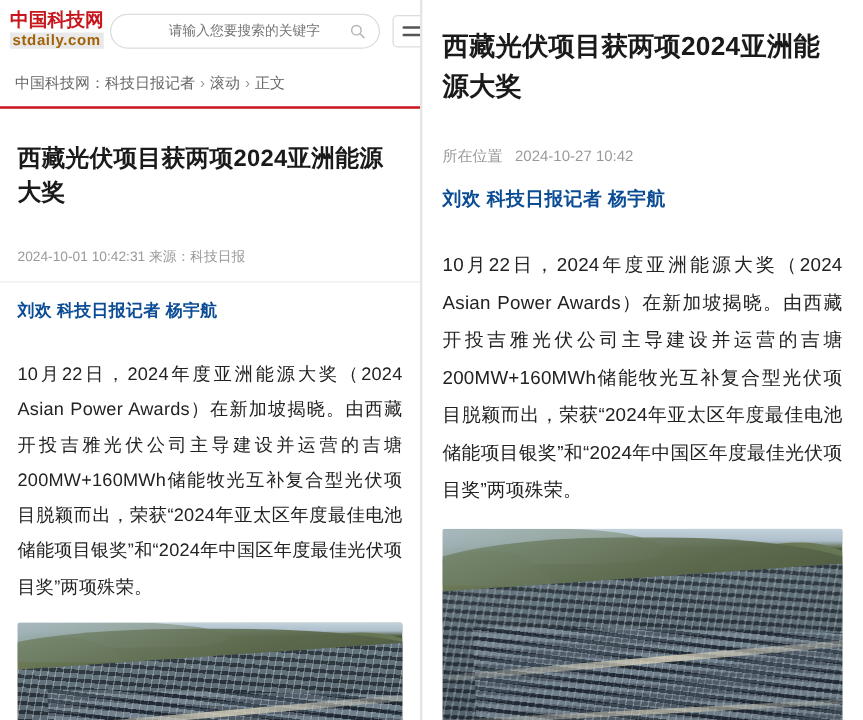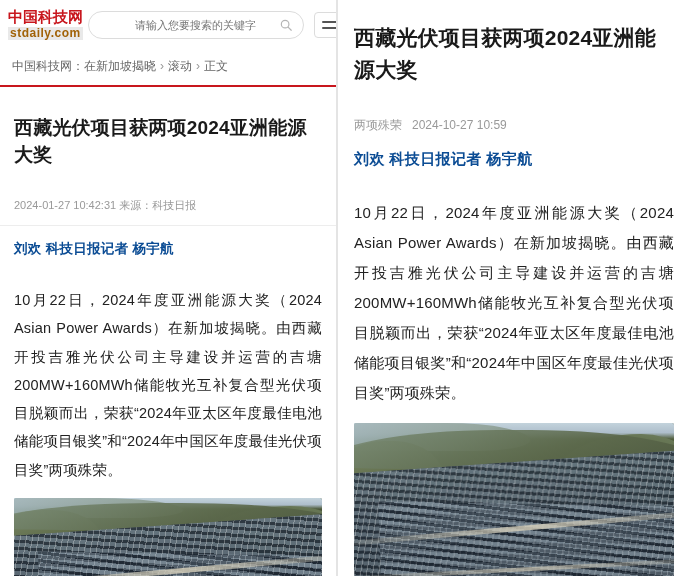--- a/index.html
+++ b/index.html
@@ -323,26 +323,26 @@
         </svg>
       </div>
 
       <div class="menu-btn">
         <i></i>
         <i></i>
       </div>
     </div>
 
     <div class="breadcrumb">
-      <span>中国科技网：</span><a class="crumb-link" href="#">在新加坡揭晓</a><span class="sep">›</span><a class="crumb-link" href="#">滚动</a><span class="sep">›</span><span>正文</span>
+      <span>中国科技网：</span><a class="crumb-link" href="#">科技日报记者</a><span class="sep">›</span><a class="crumb-link" href="#">滚动</a><span class="sep">›</span><span>正文</span>
     </div>
 
     <h1 class="art-title">西藏光伏项目获两项2024亚洲能源大奖</h1>
 
-    <div class="art-meta">2024-01-27 10:42:31 来源：科技日报</div>
+    <div class="art-meta">2024-10-01 10:42:31 来源：科技日报</div>
 
     <div class="byline">刘欢  科技日报记者  杨宇航</div>
 
     <p class="body-text">10月22日，2024年度亚洲能源大奖（2024 Asian Power Awards）在新加坡揭晓。由西藏开投吉雅光伏公司主导建设并运营的吉塘200MW+160MWh储能牧光互补复合型光伏项目脱颖而出，荣获“2024年亚太区年度最佳电池储能项目银奖”和“2024年中国区年度最佳光伏项目奖”两项殊荣。</p>
 
     <div class="left-photo">
       <div class="photo">
         <div class="sky"></div>
         <div class="ridge-b"></div>
         <div class="hill-left"></div>
@@ -357,21 +357,21 @@
 
   </div>
 
   <div class="divider"></div>
 
   <div class="right-pane">
 
     <h1 class="r-title">西藏光伏项目获两项2024亚洲能源大奖</h1>
 
     <div class="r-meta">
-      <span class="src">两项殊荣</span><span>2024-10-27 10:59</span>
+      <span class="src">所在位置</span><span>2024-10-27 10:42</span>
     </div>
 
     <div class="r-byline">刘欢  科技日报记者  杨宇航</div>
 
     <p class="r-body">10月22日，2024年度亚洲能源大奖（2024 Asian Power Awards）在新加坡揭晓。由西藏开投吉雅光伏公司主导建设并运营的吉塘200MW+160MWh储能牧光互补复合型光伏项目脱颖而出，荣获“2024年亚太区年度最佳电池储能项目银奖”和“2024年中国区年度最佳光伏项目奖”两项殊荣。</p>
 
     <div class="r-photo">
       <div class="photo">
         <div class="sky"></div>
         <div class="ridge-b"></div>

